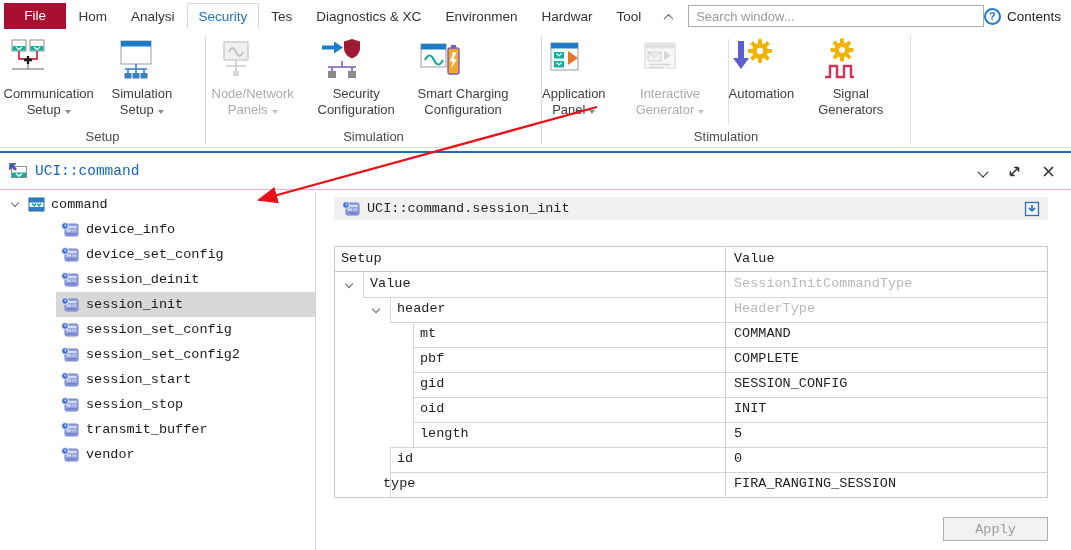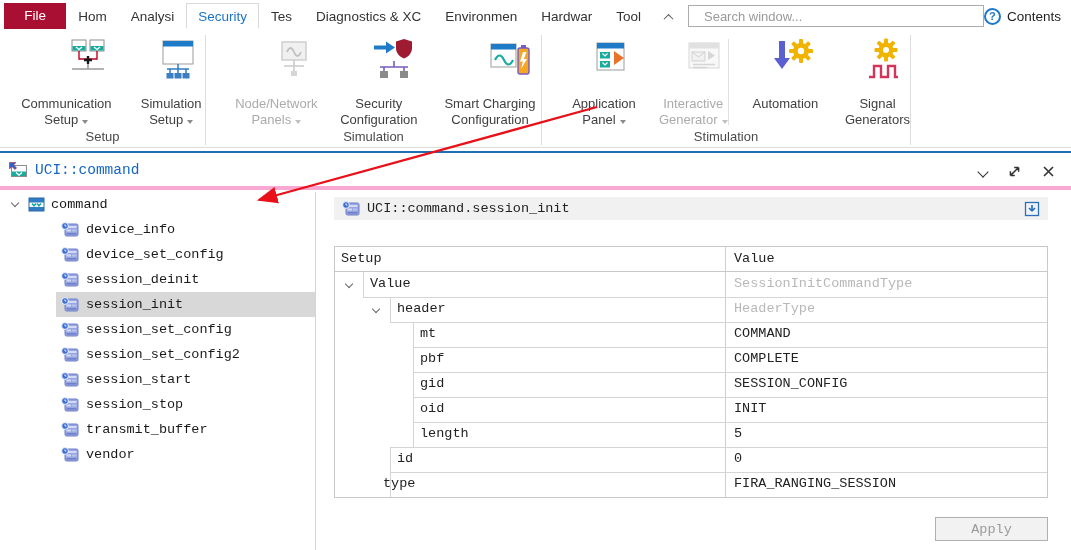--- a/index.html
+++ b/index.html
@@ -18,49 +18,49 @@
     padding:0 11px; height:26px; line-height:25px; font-size:13.5px; color:#333;
     border:1px solid transparent; white-space:nowrap; cursor:default;
   }
   .tab.active { color:#1b74c5; border-color:#d9d9d9; border-bottom-color:#fff; background:#fff; }
   .collapse-btn { margin-left:6px; padding:4px 6px; }
   .chev { display:inline-block; width:7px; height:7px; border-right:1.6px solid #555; border-bottom:1.6px solid #555; }
   .chev.up   { transform:rotate(-135deg) translate(-1px,-1px); }
   .chev.down { transform:rotate(45deg); }
   #searchbox {
     margin-left:10px; width:316px; height:22px; border:1px solid #ababab; background:#fff;
-    font-family:"Liberation Sans",sans-serif; font-size:13px; color:#444; padding:0 15px; outline:none;
+    font-family:"Liberation Sans",sans-serif; font-size:13px; color:#444; padding:0 7px; outline:none;
   }
   #searchbox::placeholder { color:#9a9a9a; }
   #help-area { margin-left:auto; margin-right:10px; display:flex; align-items:center; gap:6px; }
   .qmark {
     width:17px; height:17px; border:2px solid #2079c8; border-radius:50%; color:#2079c8;
     font-weight:bold; font-size:11px; line-height:13px; text-align:center; display:inline-block;
   }
   #contents-label { font-size:13.5px; color:#222; }
 
   
   #ribbon { height:116px; display:flex; border-bottom:1px solid #dcdcdc; background:#fff; }
   .rgroup { position:relative; height:100%; }
   .rgroup .btnrow { display:flex; justify-content:center; padding-top:3px; }
   .glabel { position:absolute; bottom:3px; left:0; right:0; text-align:center; font-size:13px; color:#4a4a4a; }
   .gsep { width:1px; background:#dcdcdc; margin:3px 0 2px 0; }
   .psep { width:1px; background:#e0e0e0; height:86px; margin-top:4px; }
-  .rbtn { display:flex; flex-direction:column; align-items:flex-end; padding-top:1px; cursor:default;gap:10px; }
+  .rbtn { display:flex; flex-direction:column; align-items:flex-start; padding-top:1px; cursor:default; }
   .rbtn .icn { height:50px; display:flex; align-items:center; justify-content:center; }
   .rbtn .lbl { font-size:13px; line-height:15.5px; text-align:center; color:#3f3f3f; }
   .rbtn.disabled .lbl { color:#ababab; }
   .caret { display:inline-block; width:0; height:0; border-left:3.5px solid transparent;
            border-right:3.5px solid transparent; border-top:4px solid #8a8a8a; margin-left:4px; }
   .rbtn.disabled .caret { border-top-color:#c0c0c0; }
 
   
   #panel { position:absolute; left:0; right:0; top:151px; bottom:0;
            border-top:2px solid #1f6fb5; background:#fff; }
-  #panel-title { height:37px; border-bottom:4px solid #f9a8d4; display:flex; align-items:center; padding-left:9px; }
+  #panel-title { height:37px; border-bottom:1px solid #f9a8d4; display:flex; align-items:center; padding-left:9px; }
   #panel-title .ttl { margin-left:7px; font-family:"Liberation Mono","DejaVu Sans Mono",monospace;
                       font-size:14.5px; color:#1565c0; }
   #panel-controls { position:absolute; right:14px; top:9px; display:flex; gap:16px; align-items:center; }
   #panel-controls .pbtn { background:none; border:none; padding:2px; cursor:default; line-height:0; }
 
   
   #tree { position:absolute; left:6px; top:39px; width:310px; bottom:0; border-right:1px solid #d4d4d4; overflow:hidden; }
   .trow-root { height:25px; display:flex; align-items:center; padding-left:6px; gap:6px;
                font-family:"Liberation Mono","DejaVu Sans Mono",monospace; font-size:13.5px; color:#1a1a1a; }
   .trow { height:25px; margin-left:50px; display:flex; align-items:center; gap:7px; padding-left:5px;
@@ -82,21 +82,21 @@
   .thead { position:relative; height:25px; border-bottom:1px solid #c9c9c9; }
   .thead span { position:absolute; top:4px; }
   .drow { position:relative; height:25px; }
   .drow .rline { position:absolute; top:0; right:0; height:1px; background:#d5d5d5; }
   .drow .guide { position:absolute; top:0; bottom:0; width:1px; background:#d5d5d5; }
   .drow .nm { position:absolute; top:4px; }
   .drow .vl { position:absolute; top:4px; left:399px; }
   .drow .vl.muted { color:#b8b8b8; }
   .drow .dchev { position:absolute; top:9px; width:6px; height:6px;
                  border-right:1.3px solid #666; border-bottom:1.3px solid #666; transform:rotate(45deg); }
-  #apply-btn { position:absolute; right:23px; bottom:9px; width:113px; height:24px;
+  #apply-btn { position:absolute; right:23px; bottom:9px; width:105px; height:24px;
                border:1px solid #b0b0b0; background:#f2f2f2; color:#9b9b9b;
                font-family:"Liberation Mono","DejaVu Sans Mono",monospace; font-size:13.5px; cursor:default; }
   
   #arrow-overlay { position:absolute; left:0; top:0; width:1071px; height:550px; pointer-events:none; z-index:50; }
 </style>
 </head>
 <body>
 
 <div id="tabstrip">
   <div class="file-tab">File</div>

